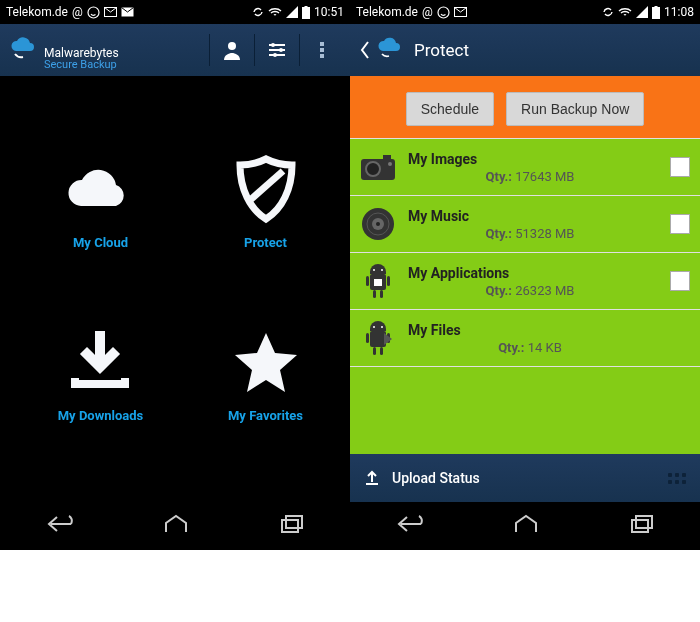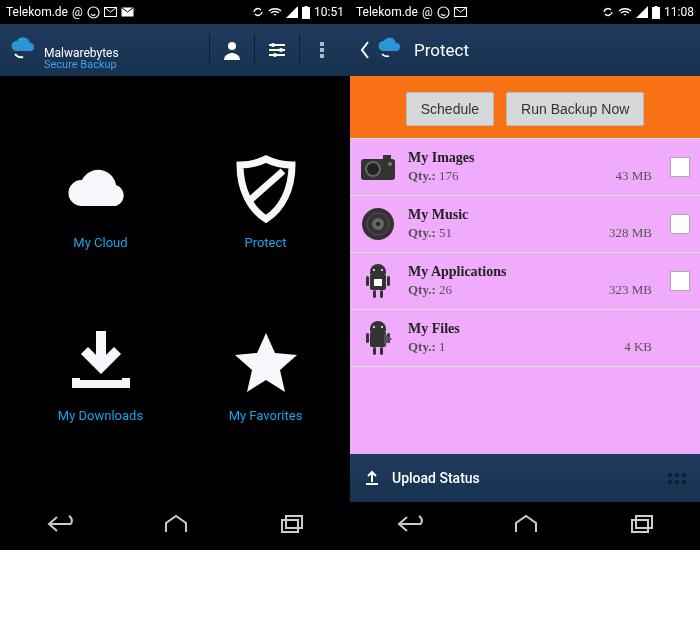--- a/index.html
+++ b/index.html
@@ -32,46 +32,46 @@
   .s1-header .title-block { display:flex; flex-direction:column; line-height:1;margin-top:16px; }
   .s1-header .title-block .t1 { font-size:12px; color:#fff; }
   .s1-header .title-block .t2 { font-size:11px; color:#3da0e8; }
   .s1-header .hicon { width:40px; display:flex; justify-content:center; align-items:center; height:100%; }
   .s1-header .sep { width:1px; height:60%; background:#0a1f36; margin:0 2px;}
   .s1-grid {
     flex:1; display:grid; grid-template-columns: 1fr 1fr; grid-template-rows: 1fr 1fr;
     align-items:center; justify-items:center;
     padding: 40px 10px;
   }
-  .tile { display:flex; flex-direction:column; align-items:center; gap:10px; color:#17a2e8; font-size:13px; font-weight:400;margin-left:16px; }
+  .tile { display:flex; flex-direction:column; align-items:center; gap:10px; color:#17a2e8; font-size:13px; font-weight:700;margin-left:16px; }
   .tile .ticon { width:80px; height:70px; display:flex; align-items:center; justify-content:center; }
   
   .s2 { background:#ebebeb; }
   .s2-header {
     height: 52px; background: linear-gradient(#1f3a5d,#17324f);
     display:flex; align-items:center; padding:0 10px; color:#fff; gap:10px;
   }
   .s2-header .back { display:flex; align-items:center; gap:6px; }
   .s2-header .ptitle { font-size:17px; }
   .btnrow {
     display:flex; gap:12px; padding:16px 16px 12px; background:#f97316; border-bottom:1px solid #e0e0e0; justify-content:center;
   }
   .btn {
     background:#d8d8d8; border:1px solid #bbb; color:#333;
     padding:8px 14px; font-size:14px; border-radius:2px;
   }
-  .catlist { background:#f0abfc; flex:1; overflow:auto;font-family:Liberation Serif, serif; }
+  .catlist { background:#84cc16; flex:1; overflow:auto; }
   .catrow {
     display:flex; align-items:center; padding:8px 10px 8px 8px;
     border-bottom:1px solid #e0e0e0; gap:10px;
   }
   .catrow .cicon { width:40px; height:40px; display:flex; align-items:center; justify-content:center; }
   .catrow .ctext { flex:1; display:flex; flex-direction:column; gap:2px; }
   .catrow .cname { font-size:14px; font-weight:700; color:#222; }
-  .catrow .cmeta { display:flex; justify-content:space-between; font-size:13px; color:#555; }
+  .catrow .cmeta { display:flex; justify-content:center; font-size:13px; color:#555; }
   .catrow .cqty b { font-weight:700; }
   .catrow .chk { width:20px; height:20px; border:1px solid #aaa; background:#fff; margin-left:8px; }
   .uploadbar {
     height:48px; background:linear-gradient(#1f3a5d,#17324f); color:#fff;
     display:flex; align-items:center; padding:0 14px; gap:11px; font-size:14px; font-weight:500;
     justify-content:space-between;
   }
   .uploadbar .uleft { display:flex; align-items:center; gap:12px; }
   .grip { display:grid; grid-template-columns:repeat(3,4px); grid-template-rows:repeat(2,4px); gap:3px;}
   .grip span { background:#0d2239; border-radius:1px; }

